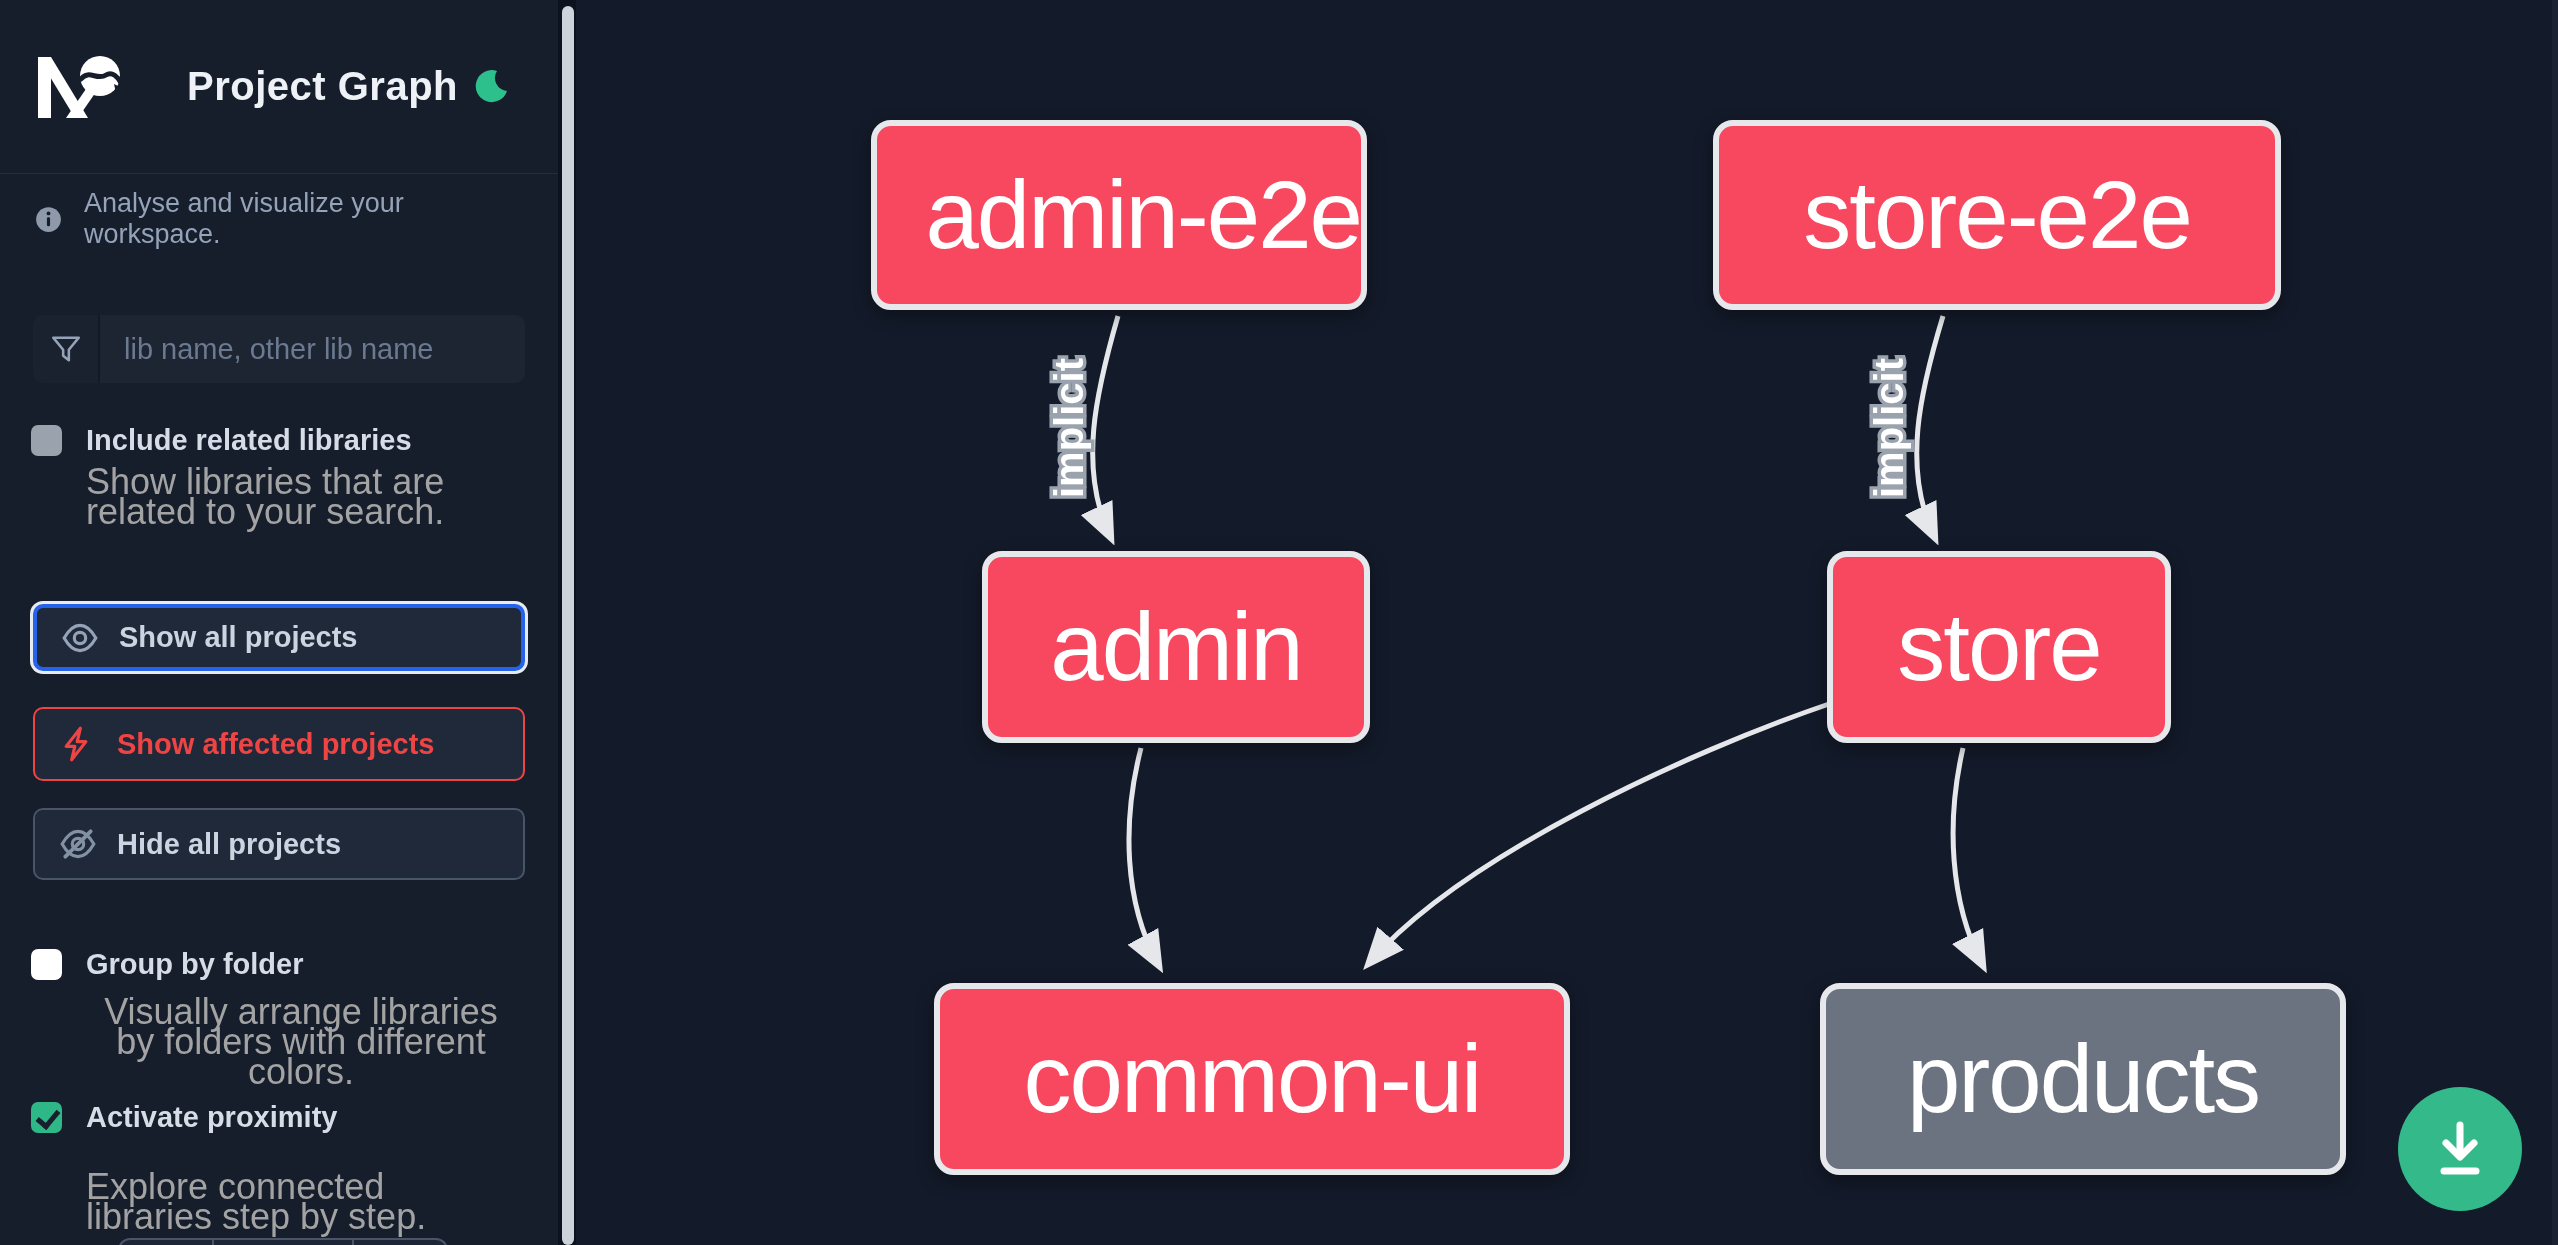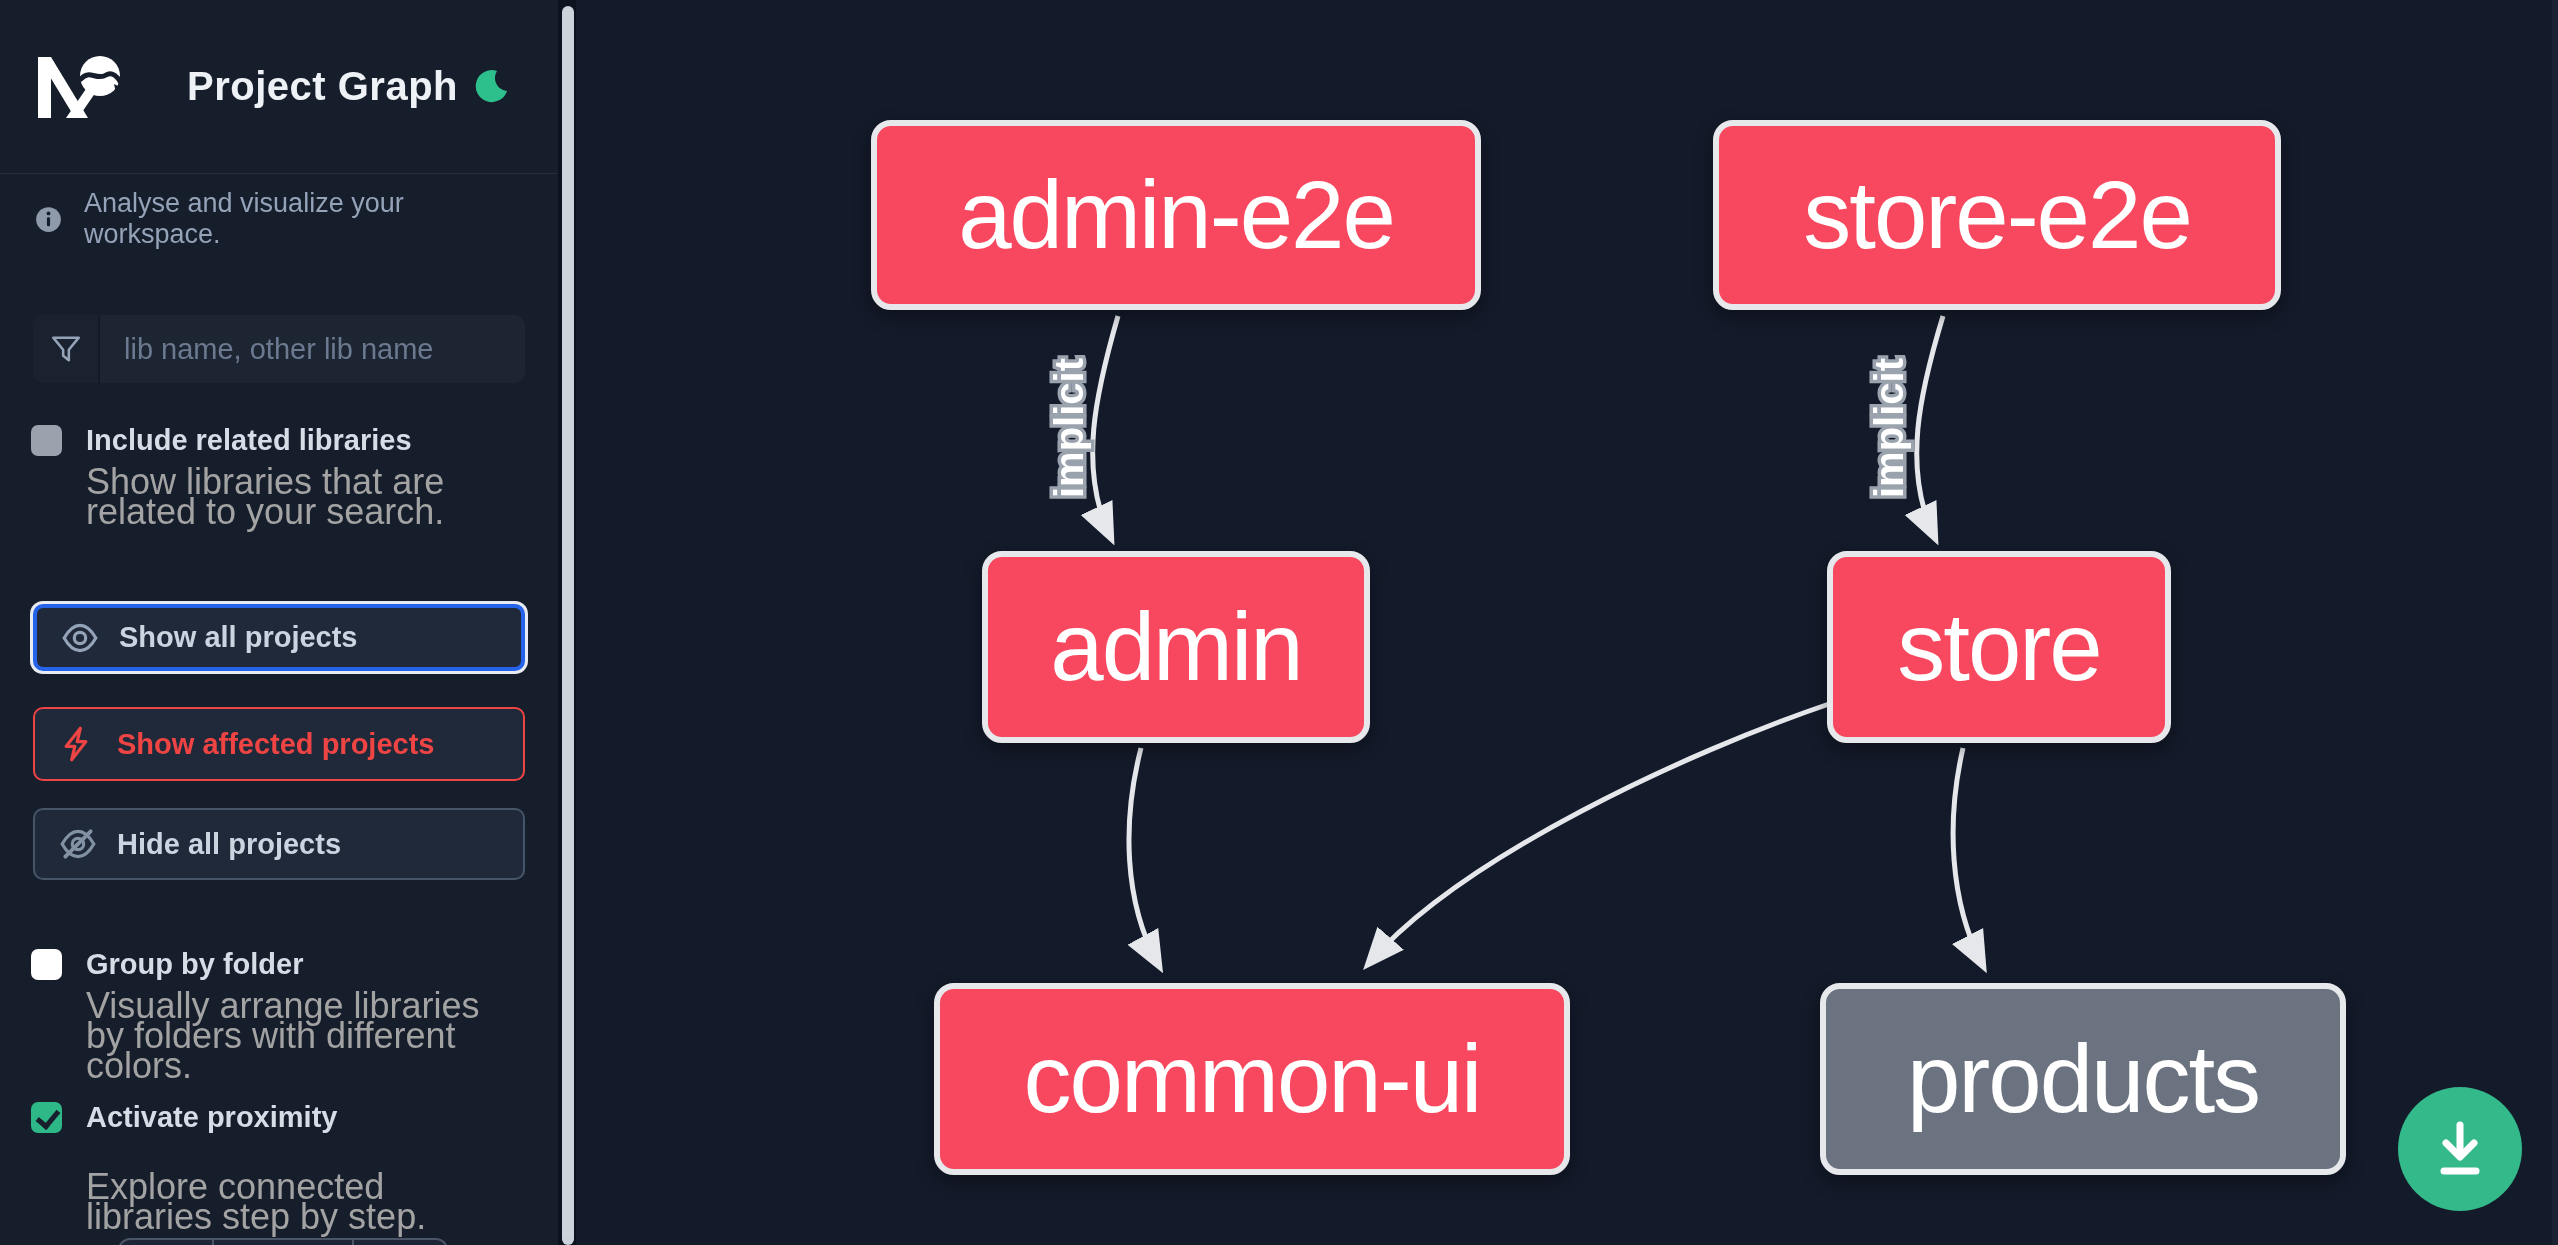--- a/index.html
+++ b/index.html
@@ -30,21 +30,21 @@
   .chk{position:absolute;left:0;top:0;width:31px;height:31px;border-radius:7px;}
   .chk.gray{background:#9aa2ae;}
   .chk.white{background:#ffffff;}
   .chk.green{background:var(--check-green,#2eb888);}
   .chk.green::after{content:"";position:absolute;left:10px;top:4px;width:9px;height:17px;
       border:solid #18202e;border-width:0 5px 5px 0;transform:rotate(40deg);}
   .chklabel{position:absolute;left:55px;top:0;font-size:29px;font-weight:700;color:#d6dde7;line-height:31px;}
   .chkdesc{position:absolute;left:55px;font-size:36px;color:#a3a3a3;line-height:30px;width:430px;}
 
   #chk1{top:425px;} #chk1 .chkdesc{top:42px;}
-  #chk2{top:949px;} #chk2 .chkdesc{top:42px;}
+  #chk2{top:949px;} #chk2 .chkdesc{top:48px;text-align:center;}
   #chk3{top:1102px;} #chk3 .chkdesc{top:38px;margin-top:32px;}
 
   .sidebtn{left:33px;width:492px;background:#202939;border-radius:10px;display:flex;
            align-items:center;gap:20px;padding:0 0 0 24px;box-sizing:border-box;cursor:pointer;}
   .sidebtn .lbl{font-size:29px;font-weight:700;color:#cbd5e1;}
   #btn-show-all{top:604px;height:67px;border:4px solid var(--accent-blue,#2563eb);
                 box-shadow:0 0 0 3px #e8ebf1;text-align:center;}
   #btn-show-affected{top:707px;height:74px;border:2px solid var(--danger-red,#ef4444);}
   #btn-show-affected .lbl{color:var(--danger-red,#ef4444);}
   #btn-hide-all{top:808px;height:72px;border:2px solid #475569;}
@@ -61,21 +61,21 @@
   #canvas{left:576px;top:0;width:1982px;height:1245px;background:#131a29;}
   #right-strip{left:2552px;top:0;width:6px;height:1245px;background:#1b2332;}
   #edges{left:0;top:0;width:2558px;height:1245px;pointer-events:none;}
 
   .node{position:absolute;display:flex;align-items:center;justify-content:center;
         border:6px solid var(--node-border,#e6e8ec);border-radius:20px;box-sizing:border-box;
         color:#fff;font-size:96px;letter-spacing:-2px;cursor:pointer;
         box-shadow:0 6px 18px rgba(0,0,0,.35);}
   .node.affected{background:var(--node-affected,#f8485f);}
   .node.normal{background:var(--node-normal,#6b7280);margin-left:8px;}
-  #node-admin-e2e{left:871px;top:120px;width:610px;height:190px;}
+  #node-admin-e2e{left:871px;top:120px;width:496px;height:190px;justify-content:flex-end;}
   #node-store-e2e{left:1713px;top:120px;width:568px;height:190px;}
   #node-admin{left:982px;top:551px;width:388px;height:192px;}
   #node-store{left:1827px;top:551px;width:344px;height:192px;}
   #node-common-ui{left:934px;top:983px;width:636px;height:192px;}
   #node-products{left:1812px;top:983px;width:526px;height:192px;}
 
   #fab{left:2398px;top:1087px;width:124px;height:124px;border-radius:50%;
        background:var(--fab-green,#34b98a);display:flex;align-items:center;justify-content:center;
        cursor:pointer;}
 </style>

